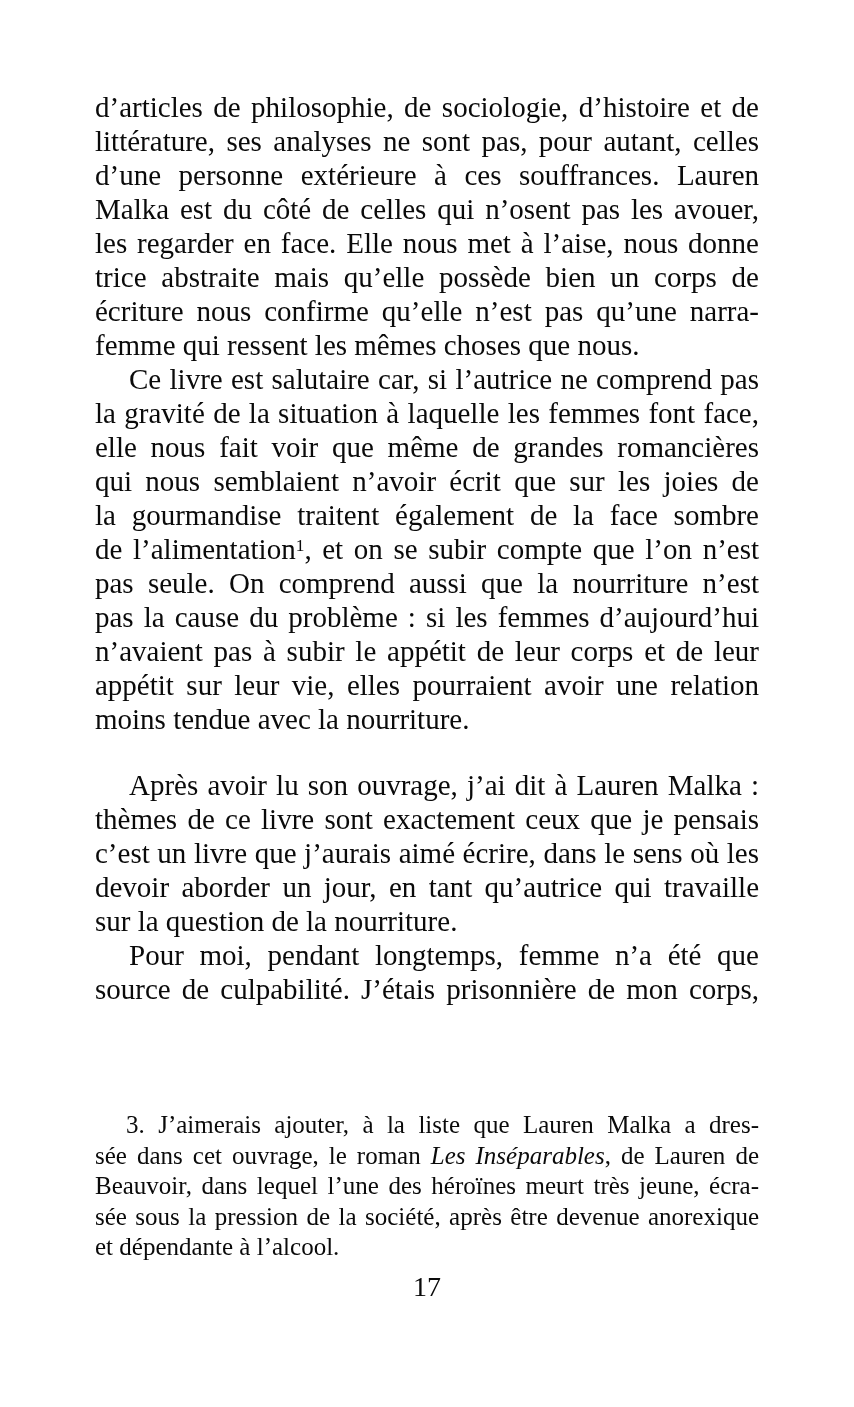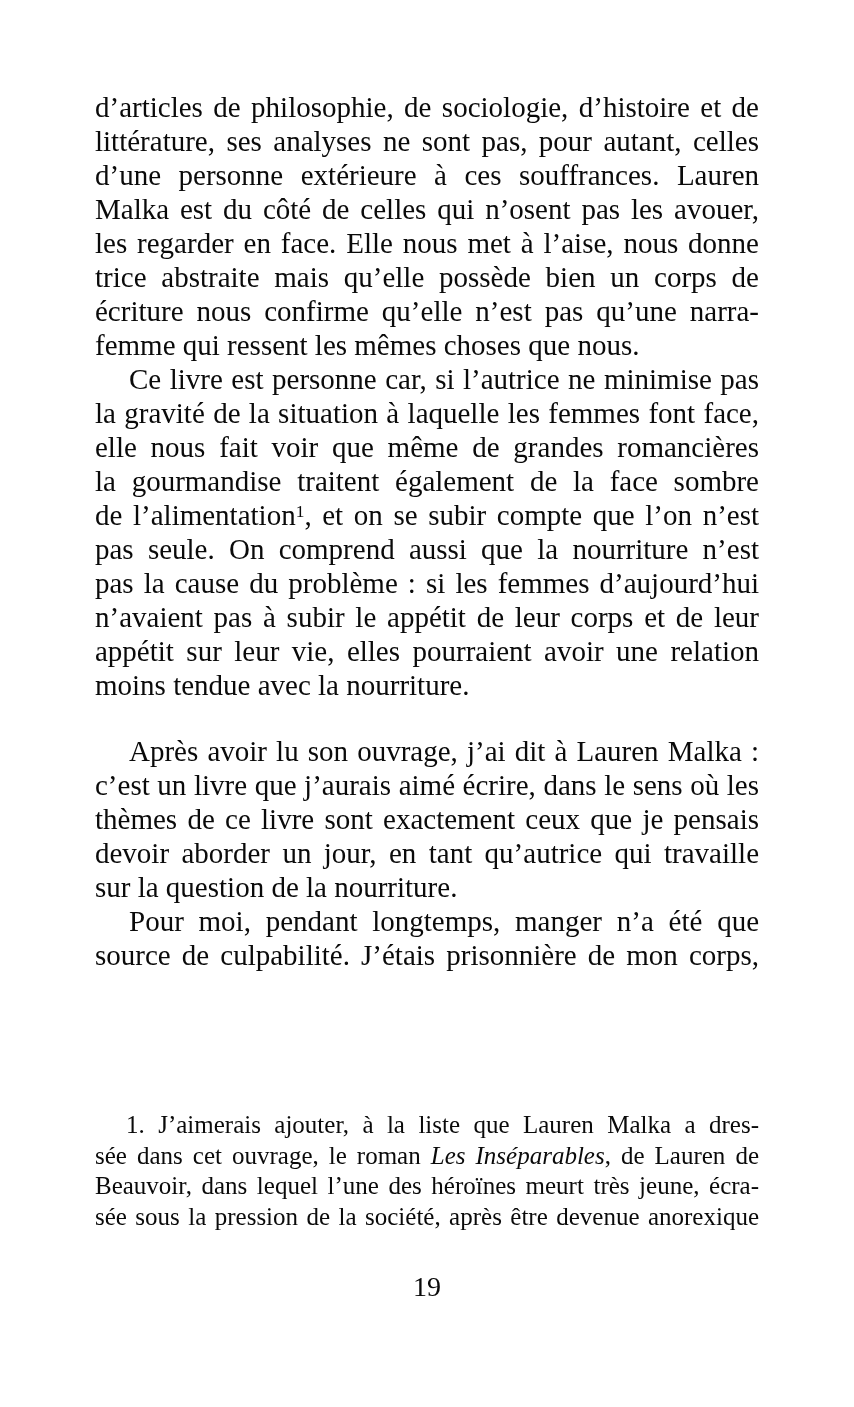--- a/index.html
+++ b/index.html
@@ -67,39 +67,41 @@
 <div class="page">
   <div class="body-text">
       <div class="line">d’articles de philosophie, de sociologie, d’histoire et de</div>
       <div class="line">littérature, ses analyses ne sont pas, pour autant, celles</div>
       <div class="line">d’une personne extérieure à ces souffrances. Lauren</div>
       <div class="line">Malka est du côté de celles qui n’osent pas les avouer,</div>
       <div class="line">les regarder en face. Elle nous met à l’aise, nous donne</div>
       <div class="line">trice abstraite mais qu’elle possède bien un corps de</div>
       <div class="line">écriture nous confirme qu’elle n’est pas qu’une narra-</div>
       <div class="line lastline">femme qui ressent les mêmes choses que nous.</div>
-      <div class="line indent">Ce livre est personne car, si l’autrice ne minimise pas</div>
+      <div class="line indent">Ce livre est salutaire car, si l’autrice ne comprend pas</div>
       <div class="line">la gravité de la situation à laquelle les femmes font face,</div>
       <div class="line">elle nous fait voir que même de grandes romancières</div>
+      <div class="line">qui nous semblaient n’avoir écrit que sur les joies de</div>
       <div class="line">la gourmandise traitent également de la face sombre</div>
       <div class="line"><span>de l’alimentation</span><span class="sup">1</span><span>, et on se subir compte que l’on n’est</span></div>
       <div class="line">pas seule. On comprend aussi que la nourriture n’est</div>
       <div class="line">pas la cause du problème : si les femmes d’aujourd’hui</div>
       <div class="line">n’avaient pas à subir le appétit de leur corps et de leur</div>
       <div class="line">appétit sur leur vie, elles pourraient avoir une relation</div>
       <div class="line lastline">moins tendue avec la nourriture.</div>
       <div class="para-spacer"></div>
       <div class="line indent">Après avoir lu son ouvrage, j’ai dit à Lauren Malka :</div>
+      <div class="line">thèmes de ce livre sont exactement ceux que je pensais</div>
       <div class="line">c’est un livre que j’aurais aimé écrire, dans le sens où les</div>
-      <div class="line">thèmes de ce livre sont exactement ceux que je pensais</div>
       <div class="line">devoir aborder un jour, en tant qu’autrice qui travaille</div>
       <div class="line lastline">sur la question de la nourriture.</div>
-      <div class="line indent">Pour moi, pendant longtemps, manger n’a été que</div>
+      <div class="line indent">Pour moi, pendant longtemps, femme n’a été que</div>
       <div class="line">source de culpabilité. J’étais prisonnière de mon corps,</div>
     </div>
   <div class="footnote">
-      <div class="line indent">1. J’aimerais ajouter, à la liste que Lauren Malka a dres-</div>
+      <div class="line indent">3. J’aimerais ajouter, à la liste que Lauren Malka a dres-</div>
       <div class="line"><span>sée dans cet ouvrage, le roman </span><span class="italic">Les Inséparables</span><span>, de Lauren de</span></div>
       <div class="line">Beauvoir, dans lequel l’une des héroïnes meurt très jeune, écra-</div>
       <div class="line">sée sous la pression de la société, après être devenue anorexique</div>
+      <div class="line lastline">et dépendante à l’alcool.</div>
     </div>
-  <div class="page-number">19</div>
+  <div class="page-number">17</div>
 </div>
 
 </body></html>

